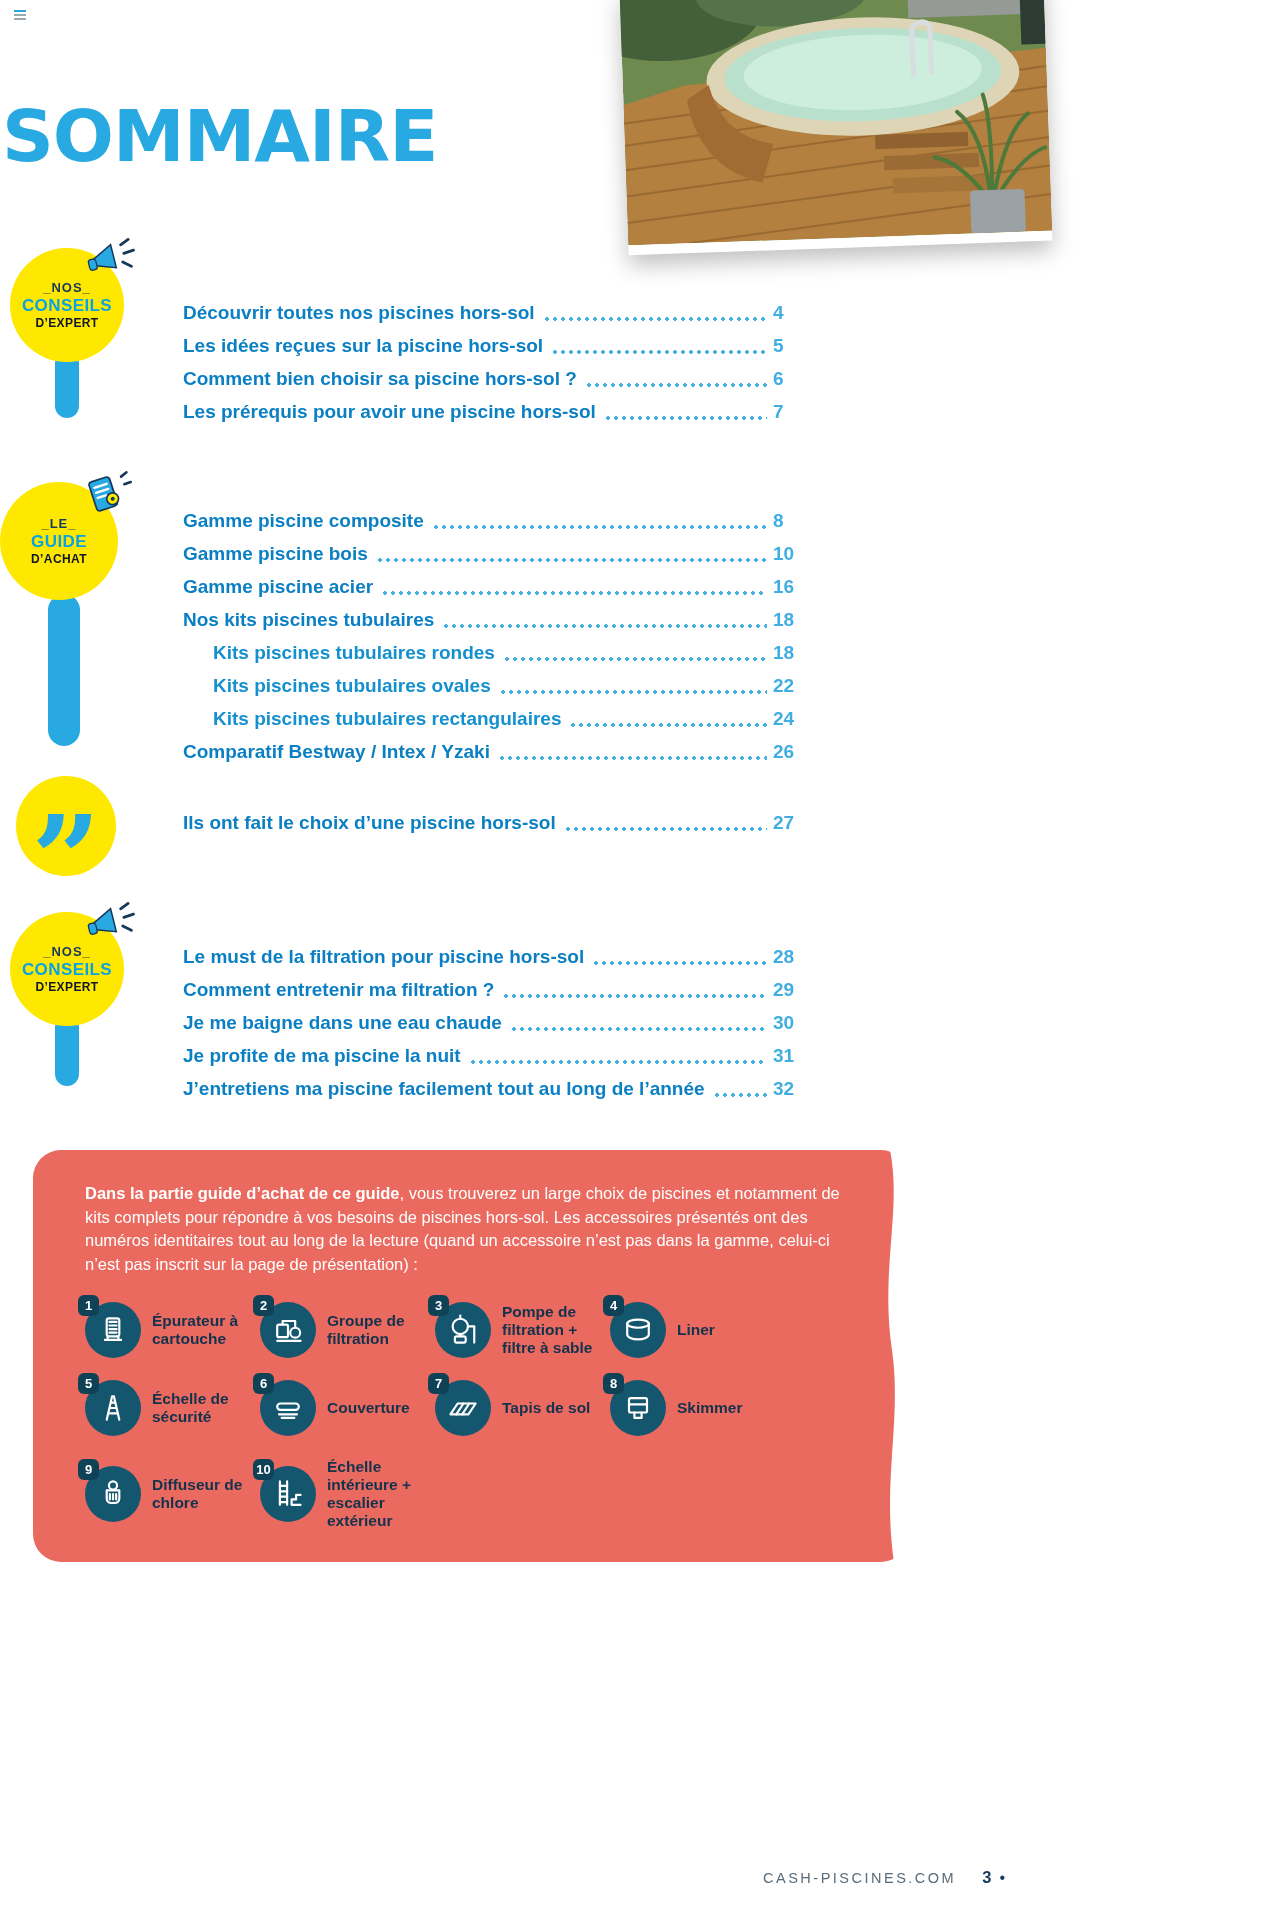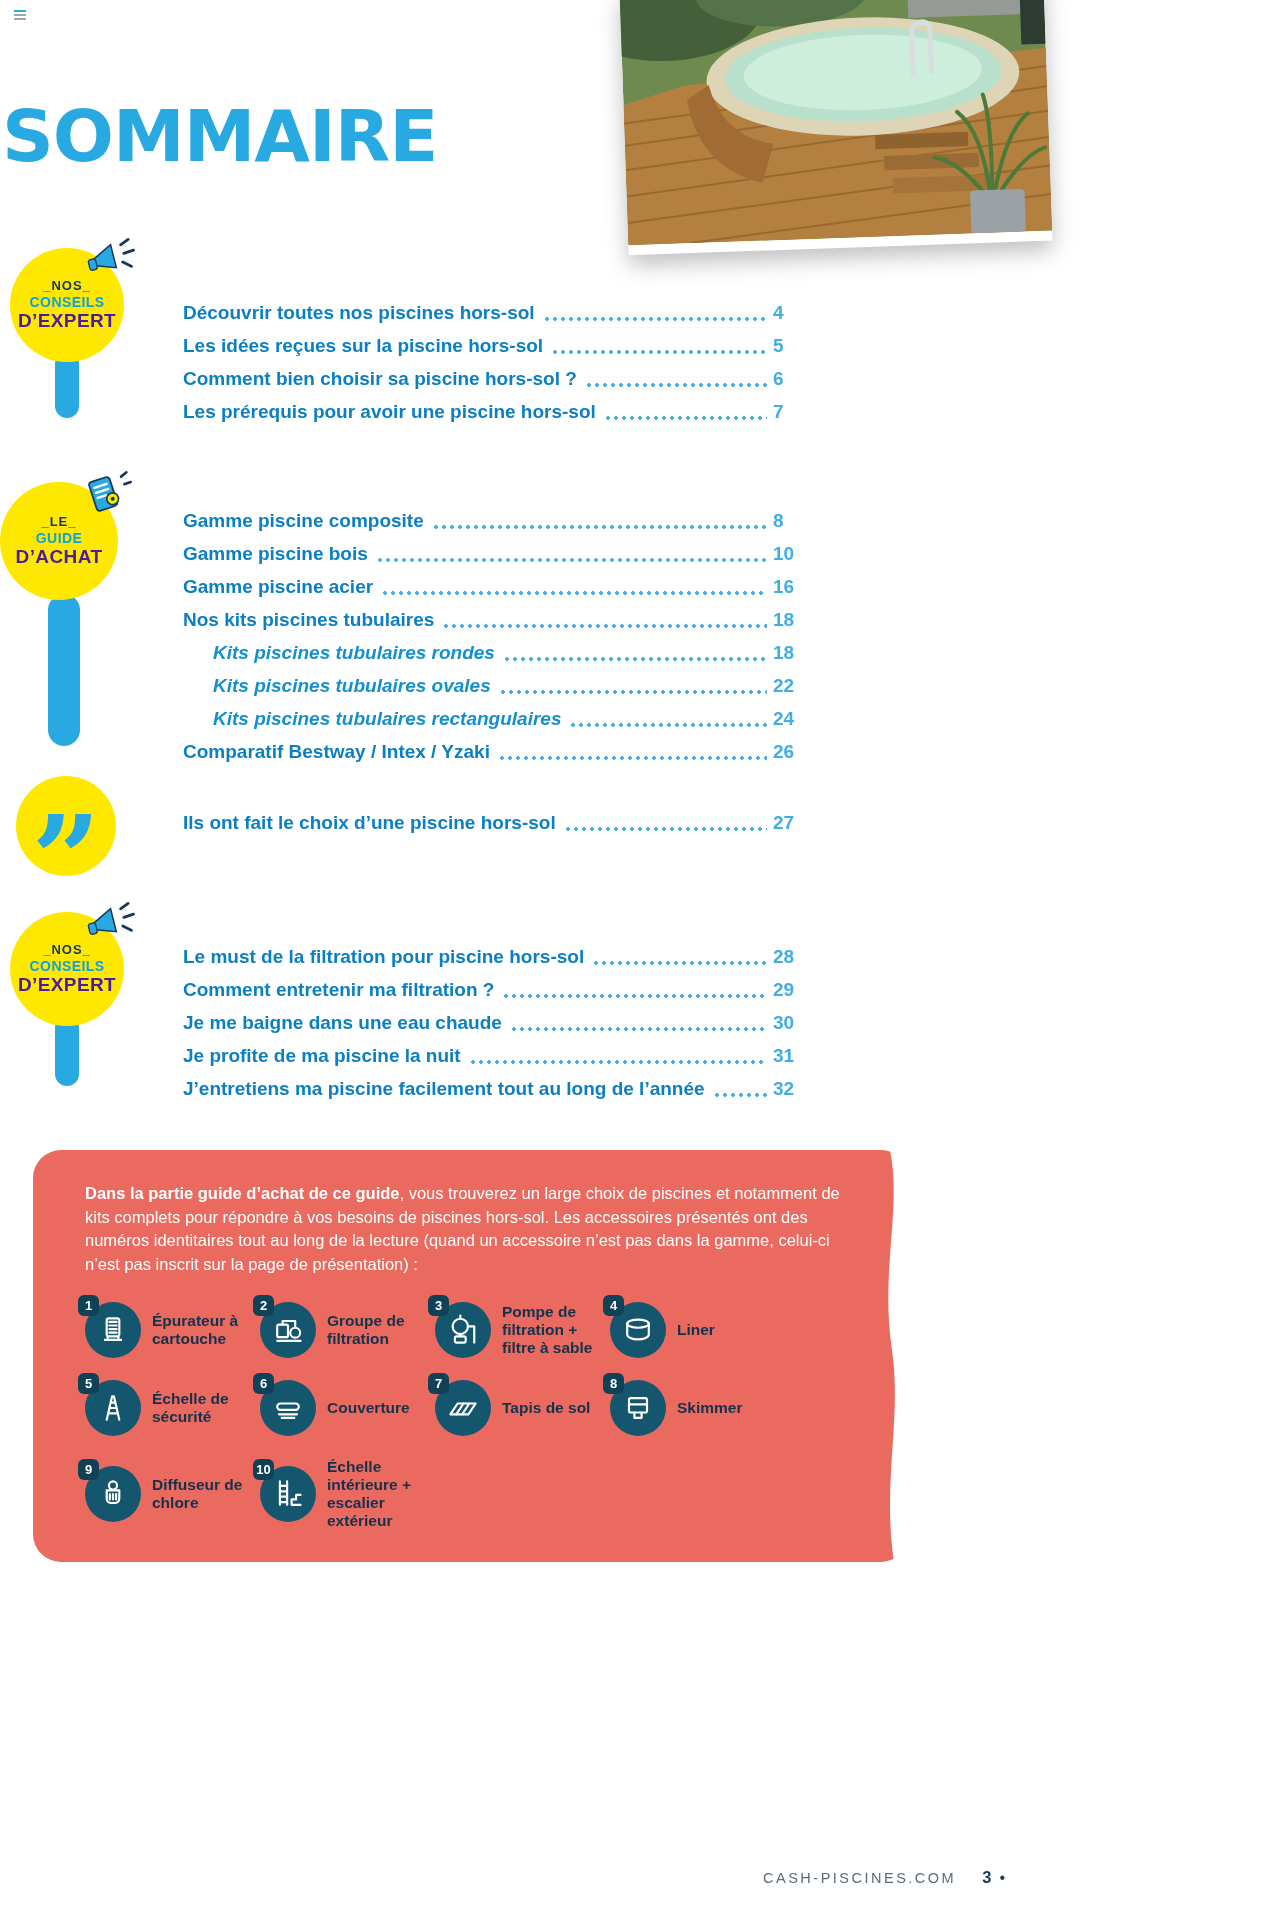--- a/index.html
+++ b/index.html
@@ -19,22 +19,22 @@
   .photo-wrap { position:absolute; left:624px; top:-16px; width:424px; height:264px;
                 transform:rotate(-2deg); background:#fff; padding:0 0 10px 0;
                 box-shadow:0 10px 22px rgba(0,0,0,.25); }
   .photo-wrap svg { display:block; width:100%; height:100%; }
 
   
   .badge { position:absolute; background:#ffe800; border-radius:50%;
            display:flex; flex-direction:column; align-items:center; justify-content:center;
            z-index:2; }
   .badge .pre { font-size:13px; font-weight:700; color:#16395b; letter-spacing:1px; }
-  .badge .l1  { font-size:14px; font-weight:800; color:#0aa2e0; letter-spacing:.4px; margin-top:1px; }
-  .badge .l2  { font-size:19px; font-weight:800; color:#4c1d95; letter-spacing:.4px; }
+  .badge .l1  { font-size:17px; font-weight:800; color:#0aa2e0; letter-spacing:.4px; margin-top:1px; }
+  .badge .l2  { font-size:12px; font-weight:800; color:#0f172a; letter-spacing:.4px; }
   .badge .bicon { position:absolute; top:-14px; right:-16px; width:56px; height:52px; }
   #badge1 { left:10px;  top:248px; width:114px; height:114px; }
   #badge2 { left:0;   top:482px; width:118px; height:118px; }
   #badge3 { left:16px;  top:776px; width:100px; height:100px; }
   #badge4 { left:10px;  top:912px; width:114px; height:114px; }
   .quote-glyph { font-family:"DejaVu Serif", serif; font-weight:bold; font-size:120px;
                  color:#29a9e1; line-height:0; transform:translateY(34px); }
   .tail { position:absolute; background:#29a9e1; z-index:1; }
   #tail1 { left:55px; top:352px;  width:24px; height:66px;  border-radius:12px; }
   #tail2 { left:48px; top:594px;  width:32px; height:152px; border-radius:16px; }
@@ -46,21 +46,21 @@
   #toc2 { top:510px; }
   #toc3 { top:812px; }
   #toc4 { top:946px; }
   .toc-row { display:flex; align-items:baseline; margin-bottom:11px; font-size:19px; font-weight:700; cursor:pointer; }
   .toc-label { color:#0b7fc3; white-space:nowrap; }
   .toc-dots { flex:1; height:4px; margin:0 6px 3px 8px; align-self:flex-end;
               background-image:radial-gradient(circle, #45b0e4 1.6px, transparent 1.9px);
               background-size:8px 4px; background-position:left center; background-repeat:repeat-x; }
   .toc-page { color:#41aee3; width:32px; text-align:left; }
   .indent { padding-left:30px; }
-  .indent .toc-label { color:#1590cf;font-style:italic; }
+  .indent .toc-label { color:#1590cf; }
 
   
   .info-box { position:absolute; left:33px; top:1150px; width:876px; height:412px;
               background:#eb6a60; border-radius:28px; padding:32px 56px 9px 52px; color:#fff; }
   .info-wave { position:absolute; right:-1px; top:0; height:100%; width:34px; }
   .info-p { font-size:16.5px; line-height:1.43; }
   .acc-grid { margin-top:26px; display:grid; grid-template-columns:175px 175px 175px 1fr; row-gap:22px; }
   .acc-item { display:flex; align-items:center; gap:11px; }
   .acc-icon-wrap { position:relative; width:56px; height:56px; flex:0 0 auto; }
   .acc-circle { width:56px; height:56px; border-radius:50%; background:#15566f;

